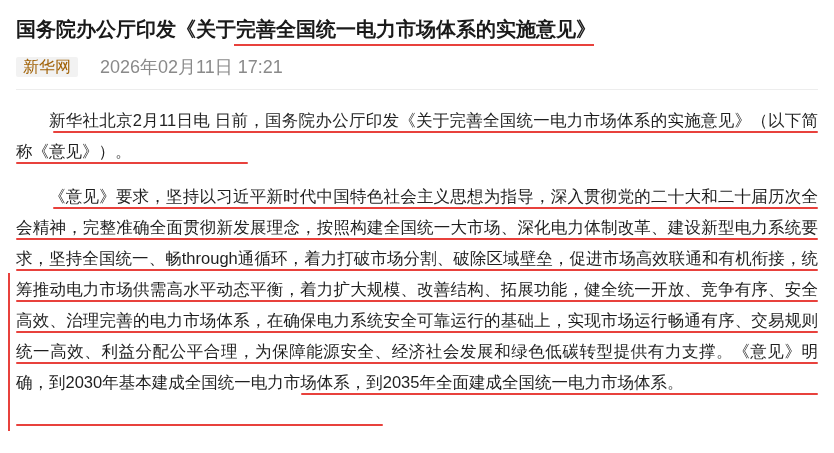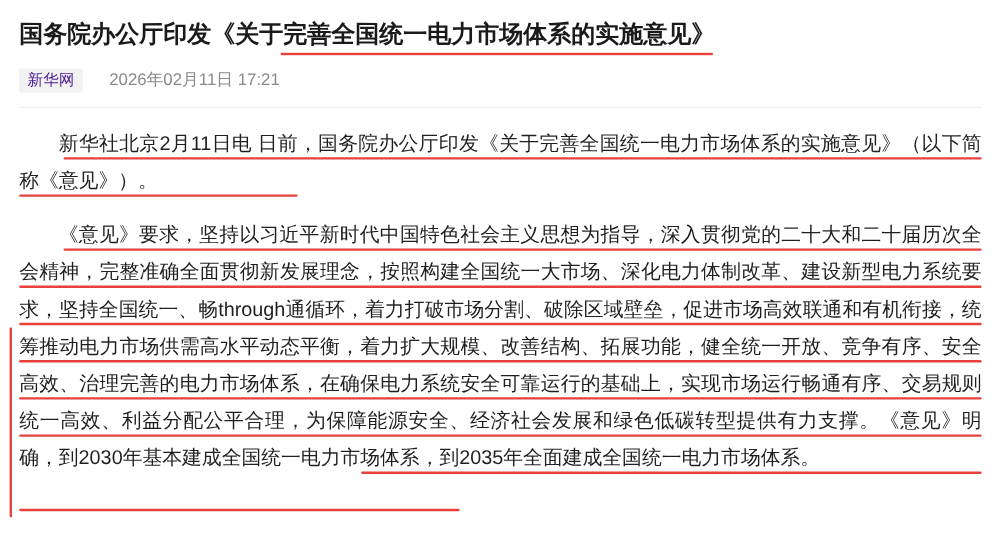--- a/index.html
+++ b/index.html
@@ -40,29 +40,29 @@
     height: 2px;
     background: #e8413c;
   }
   .meta {
     margin-top: 13px;
     display: flex;
     align-items: center;
     height: 20px;
   }
   .source-tag {
-    font-size: 13px;
-    color: #4c1d95;
+    font-size: 16px;
+    color: #a16207;
     background: #f2f2f2;
     padding: 3px 7px;
     border-radius: 2px;
     line-height: 14px;
   }
   .meta-date {
-    font-size: 14px;
+    font-size: 18px;
     color: #8a8a8a;
     margin-left: 22px;
   }
   .divider {
     margin-top: 12px;
     border-top: 1px solid #ededed;
     width: 802px;
   }
   .article {
     margin-top: 15px;

